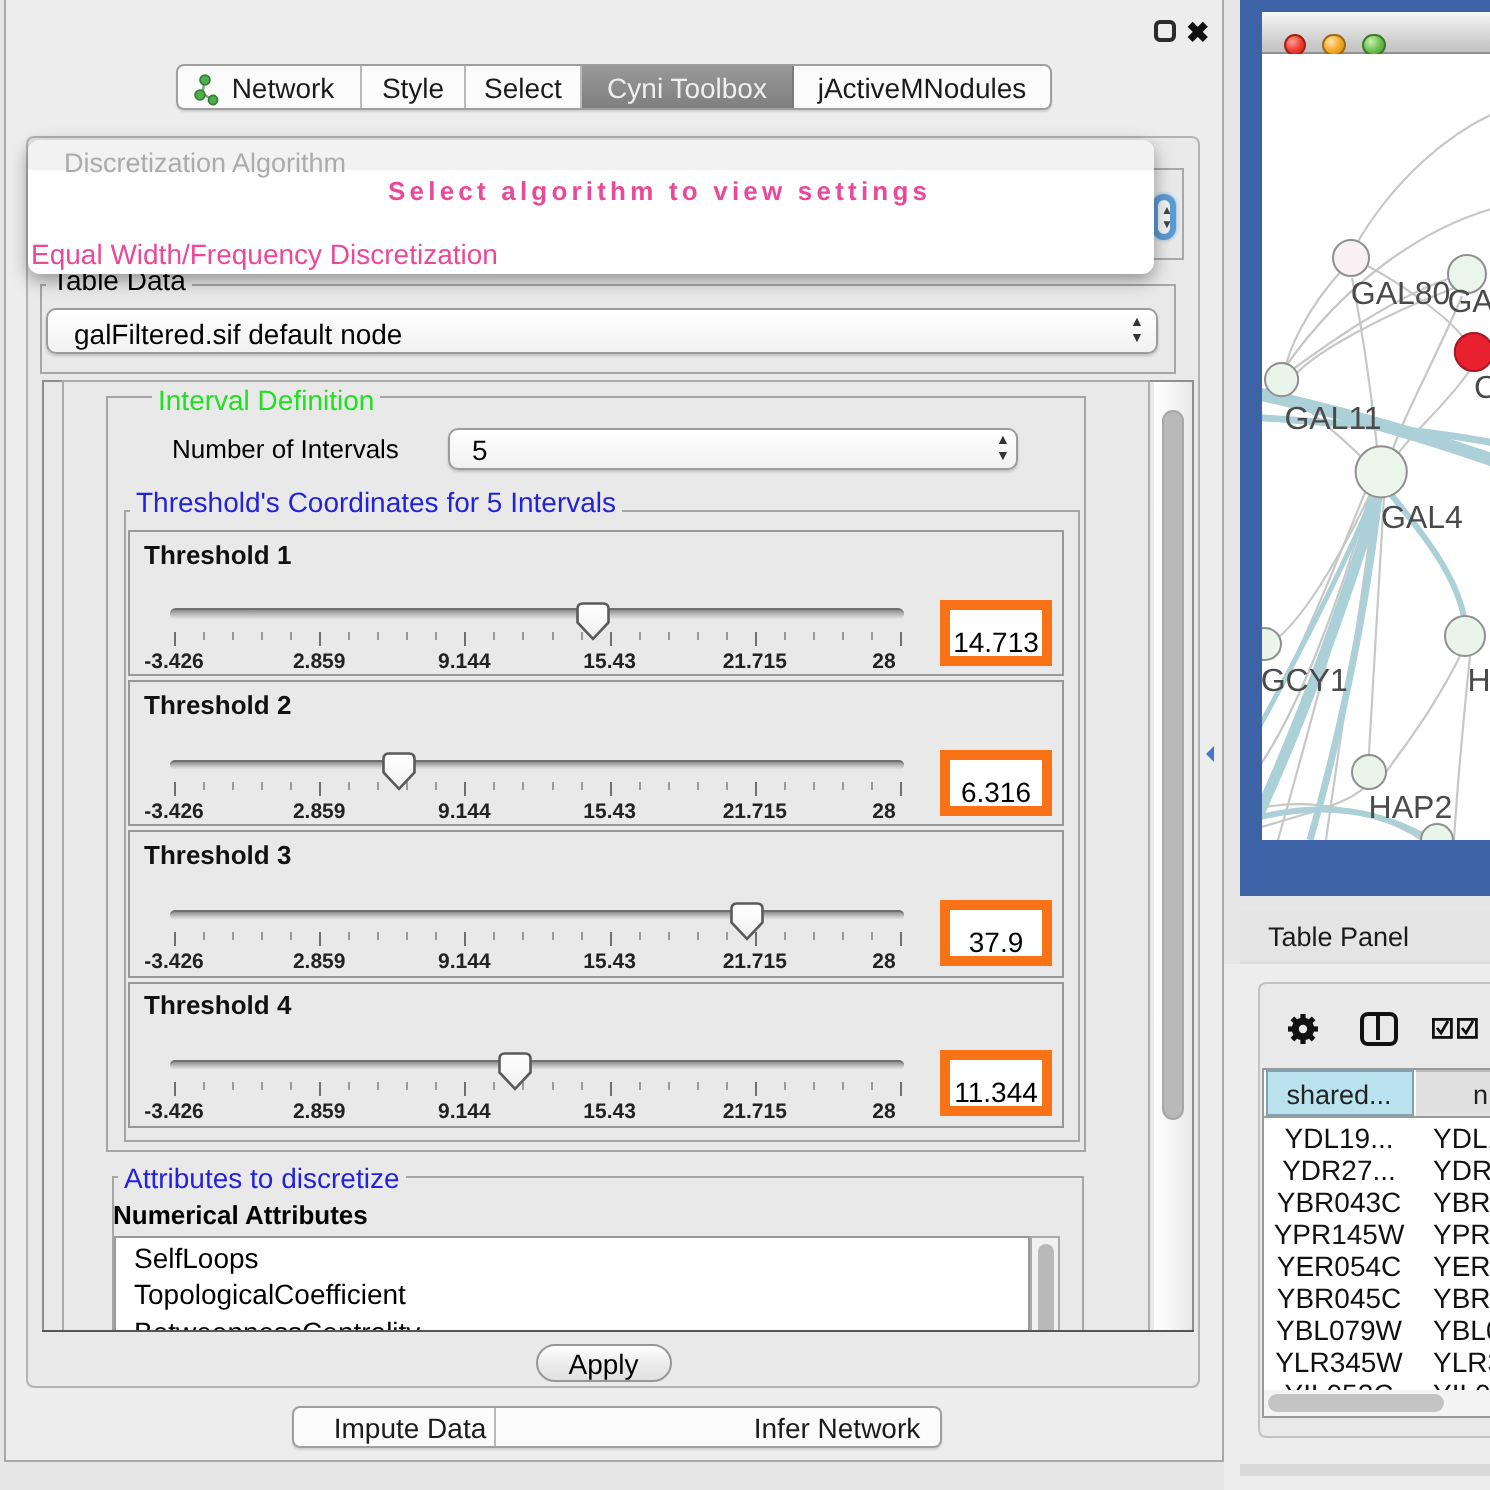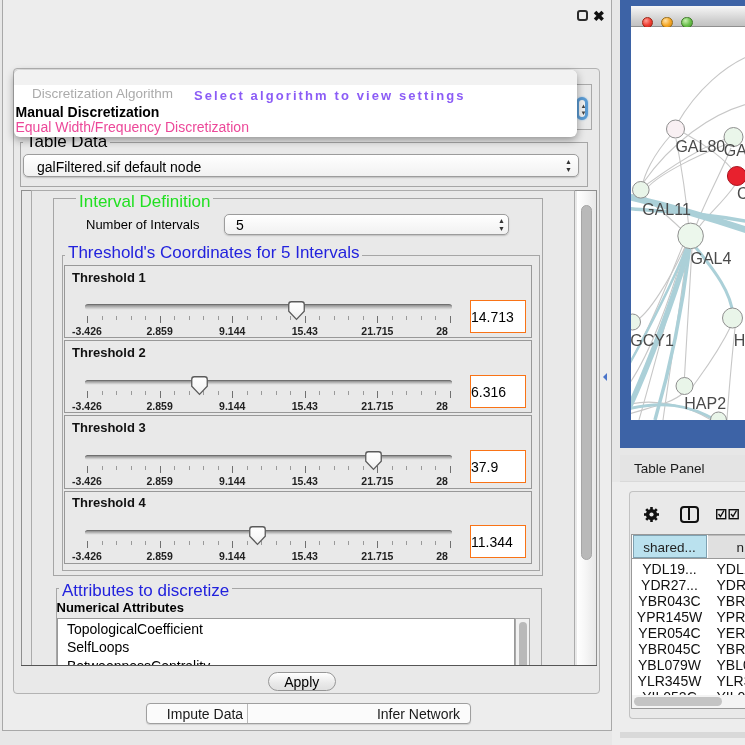--- a/index.html
+++ b/index.html
@@ -31,21 +31,21 @@
 
 .da-right-v { position:absolute; left:591px; top:84px; width:1px; height:46px; background:#a8a8a8; }
 .da-top-h  { position:absolute; left:576px; top:84px; width:16px; height:1px; background:#a8a8a8; }
 .da-bot-h  { position:absolute; left:576px; top:129px; width:16px; height:1px; background:#a8a8a8; }
 #combo-ring { position:absolute; left:576px; top:97px; width:12px; height:23px;
   border:3px solid #5b9bd3; border-radius:7px; background:#f2f2f2; box-shadow:0 0 2px #7fb3e0; }
 #combo-ring .ar { position:absolute; left:0px; width:9px; text-align:center; font-size:6px; color:#444; }
 
 
 .tborder { position:absolute; border:1px solid #a6a6a6; }
-.tlabel { position:absolute; background:#e9e9e9; padding:0 3px; font-size:17px; }
+.tlabel { position:absolute; background:#e9e9e9; padding:0 3px; font-size:14px; }
 
 #combo-table { position:absolute; left:23px; top:154px; width:556px; height:22.5px;
   background:linear-gradient(#ffffff,#f1f1f1); border:1px solid #9c9c9c; border-radius:5px;
   box-shadow:0 1px 1.5px rgba(0,0,0,0.18); font-size:14px; color:#000; }
 #combo-table span.txt { position:absolute; left:13px; top:3.5px; }
 .spin { position:absolute; font-size:7px; color:#333; line-height:6px; }
 
 
 #spane { position:absolute; left:21px; top:190px; width:576px; height:476px;
   border:1px solid #8f8f8f; border-bottom:1.5px solid #5c5c5c; background:#e9e9e9; }
@@ -59,22 +59,22 @@
 .thbox { position:absolute; left:64px; width:468px; height:73.2px; border:1px solid #989898; background:#e9e9e9; }
 .thname { position:absolute; left:72px; font-size:13px; font-weight:bold; color:#111; }
 .track { position:absolute; left:85px; width:367px; height:5.5px; border-radius:3px;
   background:linear-gradient(#8e8e8e,#c6c6c6 55%,#ededed); border-top:1px solid #6f6f6f; }
 .ticksmin { position:absolute; left:87px; width:364px; height:4px;
   background:repeating-linear-gradient(to right,#9a9a9a 0 1px,transparent 1px 14.52px); }
 .ticksmaj { position:absolute; left:87px; width:364px; height:7px;
   background:repeating-linear-gradient(to right,#707070 0 1px,transparent 1px 72.6px); }
 .tlab { position:absolute; transform:translateX(-50%); font-size:10.5px; font-weight:bold; color:#222; }
 .knob { position:absolute; }
-.valbox { position:absolute; left:470px; width:56px; height:33px; background:#fff; border:1px solid #f97316;
-  font-size:14px; color:#000; text-align:left; }
+.valbox { position:absolute; left:470px; width:56px; height:33px; background:#fff; border:5px solid #f97316;
+  font-size:14px; color:#000; text-align:center; }
 .valbox span { position:relative; top:8px; }
 
 
 #numlist { position:absolute; left:57px; top:618px; width:458px; height:46.5px; background:#fff;
   border:1px solid #999; border-bottom:none; overflow:hidden; font-size:14px; }
 #numlist div { padding-left:9px; height:18.3px; padding-top:2.2px; }
 #alist-sbtrack { position:absolute; left:515px; top:618px; width:15px; height:46.5px;
   background:#f1f1f1; border:1px solid #aaa; border-bottom:none; }
 #alist-sbthumb { position:absolute; left:518.5px; top:621.5px; width:8.5px; height:43px;
   background:#b9b9b9; border-radius:4px 4px 0 0; }
@@ -89,22 +89,22 @@
   background:#fbfbfb; border:1px solid #9f9f9f; border-radius:4px; overflow:hidden;
   box-shadow:0 1px 1px rgba(0,0,0,0.12); }
 #btabs .seg { font-size:14px; color:#1a1a1a; padding-top:2px; text-align:center; border-right:1px solid #b9b9b9; box-sizing:border-box; }
 #btabs .seg:last-child { border-right:none; }
 #btabs .sel { background:linear-gradient(#959595,#818181); color:#f0f0f0;margin-top:20px; }
 
 
 #popup { position:absolute; left:14px; top:70px; width:563px; height:67px; background:#ffffff;
   border-radius:6px; box-shadow:0 3px 9px rgba(0,0,0,0.38); }
 #popup .ghostbg { position:absolute; left:0; top:0; width:100%; height:15px; background:#f2f2f2; border-radius:6px 6px 0 0; }
-#popup .ghost { position:absolute; left:18px; top:16px; font-size:13.5px; color:#ababab; }
-#popup .prompt { position:absolute; left:180px; top:17.5px; font-size:13px; font-weight:600; letter-spacing:2.1px; color:#8b5cf6; }
+#popup .ghost { position:absolute; left:18px; top:4px; font-size:13.5px; color:#ababab; }
+#popup .prompt { position:absolute; left:180px; top:17.5px; font-size:13px; font-weight:600; letter-spacing:2.1px; color:#ec4899; }
 #popup .it1 { position:absolute; left:1.5px; top:34px; font-size:14px; font-weight:bold; color:#000; }
 #popup .it2 { position:absolute; left:1.5px; top:49px; font-size:14px; color:#ec4899; }
 
 
 #netframe { position:absolute; left:620px; top:0; width:125px; height:448px; background:#3d63a6; }
 #nettitle { position:absolute; left:631px; top:6px; width:114px; height:20.5px;
   background:linear-gradient(#f7f7f7,#cdcdcd 75%,#c2c2c2); border-bottom:1px solid #909090; }
 .light { position:absolute; width:11.5px; height:11.5px; border-radius:50%; top:10.7px; }
 #netcanvas { position:absolute; left:631px; top:27px; width:114px; height:393px; background:#ffffff; overflow:hidden; }
 
@@ -129,20 +129,35 @@
 #hsb-track { position:absolute; left:631.5px; top:694.5px; width:113.5px; height:13.5px; background:#f4f4f4; }
 #bot-strip { position:absolute; left:620px; top:731.5px; width:125px; height:6px; background:#d9d9d9; }
 </style></head>
 <body>
 <div id="root">
 
   <div id="win"></div>
   <div id="btn-sq"></div>
   <div id="btn-x">✖</div>
 
+  <div id="tabbar">
+    <div class="seg" style="width:92px; padding-left:14px; position:relative;">
+      <svg style="position:absolute;left:7px;top:3.5px" width="15" height="17" viewBox="0 0 15 17">
+        <line x1="6.5" y1="4.5" x2="5" y2="11" stroke="#79a879" stroke-width="1.2"></line>
+        <line x1="5.5" y1="11" x2="10.5" y2="14" stroke="#79a879" stroke-width="1.2"></line>
+        <circle cx="6.5" cy="4" r="2.5" fill="#4faf4f" stroke="#2f7a2f" stroke-width="0.8"></circle>
+        <circle cx="4" cy="11.5" r="2.5" fill="#4faf4f" stroke="#2f7a2f" stroke-width="0.8"></circle>
+        <circle cx="10.5" cy="14" r="2.3" fill="#4faf4f" stroke="#2f7a2f" stroke-width="0.8"></circle>
+      </svg>
+      Network</div>
+    <div class="seg" style="width:52px;">Style</div>
+    <div class="seg" style="width:58px;">Select</div>
+    <div class="seg sel" style="width:106px;">Cyni Toolbox</div>
+    <div class="seg" style="width:128px;">jActiveMNodules</div>
+  </div>
 
   <div id="card"></div>
 
   <div class="da-right-v"></div>
   <div class="da-top-h"></div>
   <div class="da-bot-h"></div>
   <div id="combo-ring">
       <div class="ar" style="top:3px">▲</div>
       <div class="ar" style="top:10px">▼</div>
     </div>
@@ -264,40 +279,39 @@
     </linearGradient>
       </defs>
     <path d="M 3.4 0.75 L 13.6 0.75 Q 16.25 0.75 16.25 3.4 L 16.25 10.2 L 8.5 18.4 L 0.75 10.2 L 0.75 3.4 Q 0.75 0.75 3.4 0.75 Z" fill="url(#kg3)" stroke="#5a5a5a" stroke-width="1.3"></path>
   </svg>
   <div class="valbox" style="top:525.4px"><span>11.344</span></div>
 
   <div class="tborder" style="left:55.5px; top:587.5px; width:486.5px; height:78px; border-bottom:none;"></div>
   <div class="tlabel" style="left:59px; top:580.5px; color:#2222dd;">Attributes to discretize</div>
   <div class="abs" style="left:56.5px; top:599.5px; font-size:13px; font-weight:bold;">Numerical Attributes</div>
   <div id="numlist">
+      <div>SelfLoops</div>
       <div>TopologicalCoefficient</div>
-      <div>SelfLoops</div>
       <div>BetweennessCentrality</div>
     </div>
   <div id="alist-sbtrack"></div>
   <div id="alist-sbthumb"></div>
 
   <div style="position:absolute; left:21px; top:664.5px; width:576px; height:1.6px; background:#555;"></div>
   <div id="apply">Apply</div>
   <div id="btabs">
     <div class="seg" style="width:101px;padding-left:16px;">Impute Data</div>
     <div class="seg sel" style="width:119px;">Discretize Data</div>
     <div class="seg" style="width:103px;">Infer Network</div>
   </div>
 
   <div id="popup">
     <div class="ghostbg"></div>
     <div class="ghost">Discretization Algorithm</div>
     <div class="prompt">Select algorithm to view settings</div>
-    <div class="it1">Manual Discretization</div>
     <div class="it2">Equal Width/Frequency Discretization</div>
   </div>
 
   <div style="position:absolute; left:603px; top:373px; width:0; height:0;
        border-right:4.5px solid #4a74c9; border-top:4px solid transparent; border-bottom:4px solid transparent;"></div>
 
   <div id="netframe"></div>
   <div id="nettitle">
     <div class="light" style="left:10.5px; background:radial-gradient(circle at 35% 30%, #ff9d94, #ee3b30 55%, #c22a20); border:0.5px solid #9d2313;"></div>
     <div class="light" style="left:30px;   background:radial-gradient(circle at 35% 30%, #ffe2a8, #f5a623 55%, #cf8b1b); border:0.5px solid #9a6b12;"></div>

